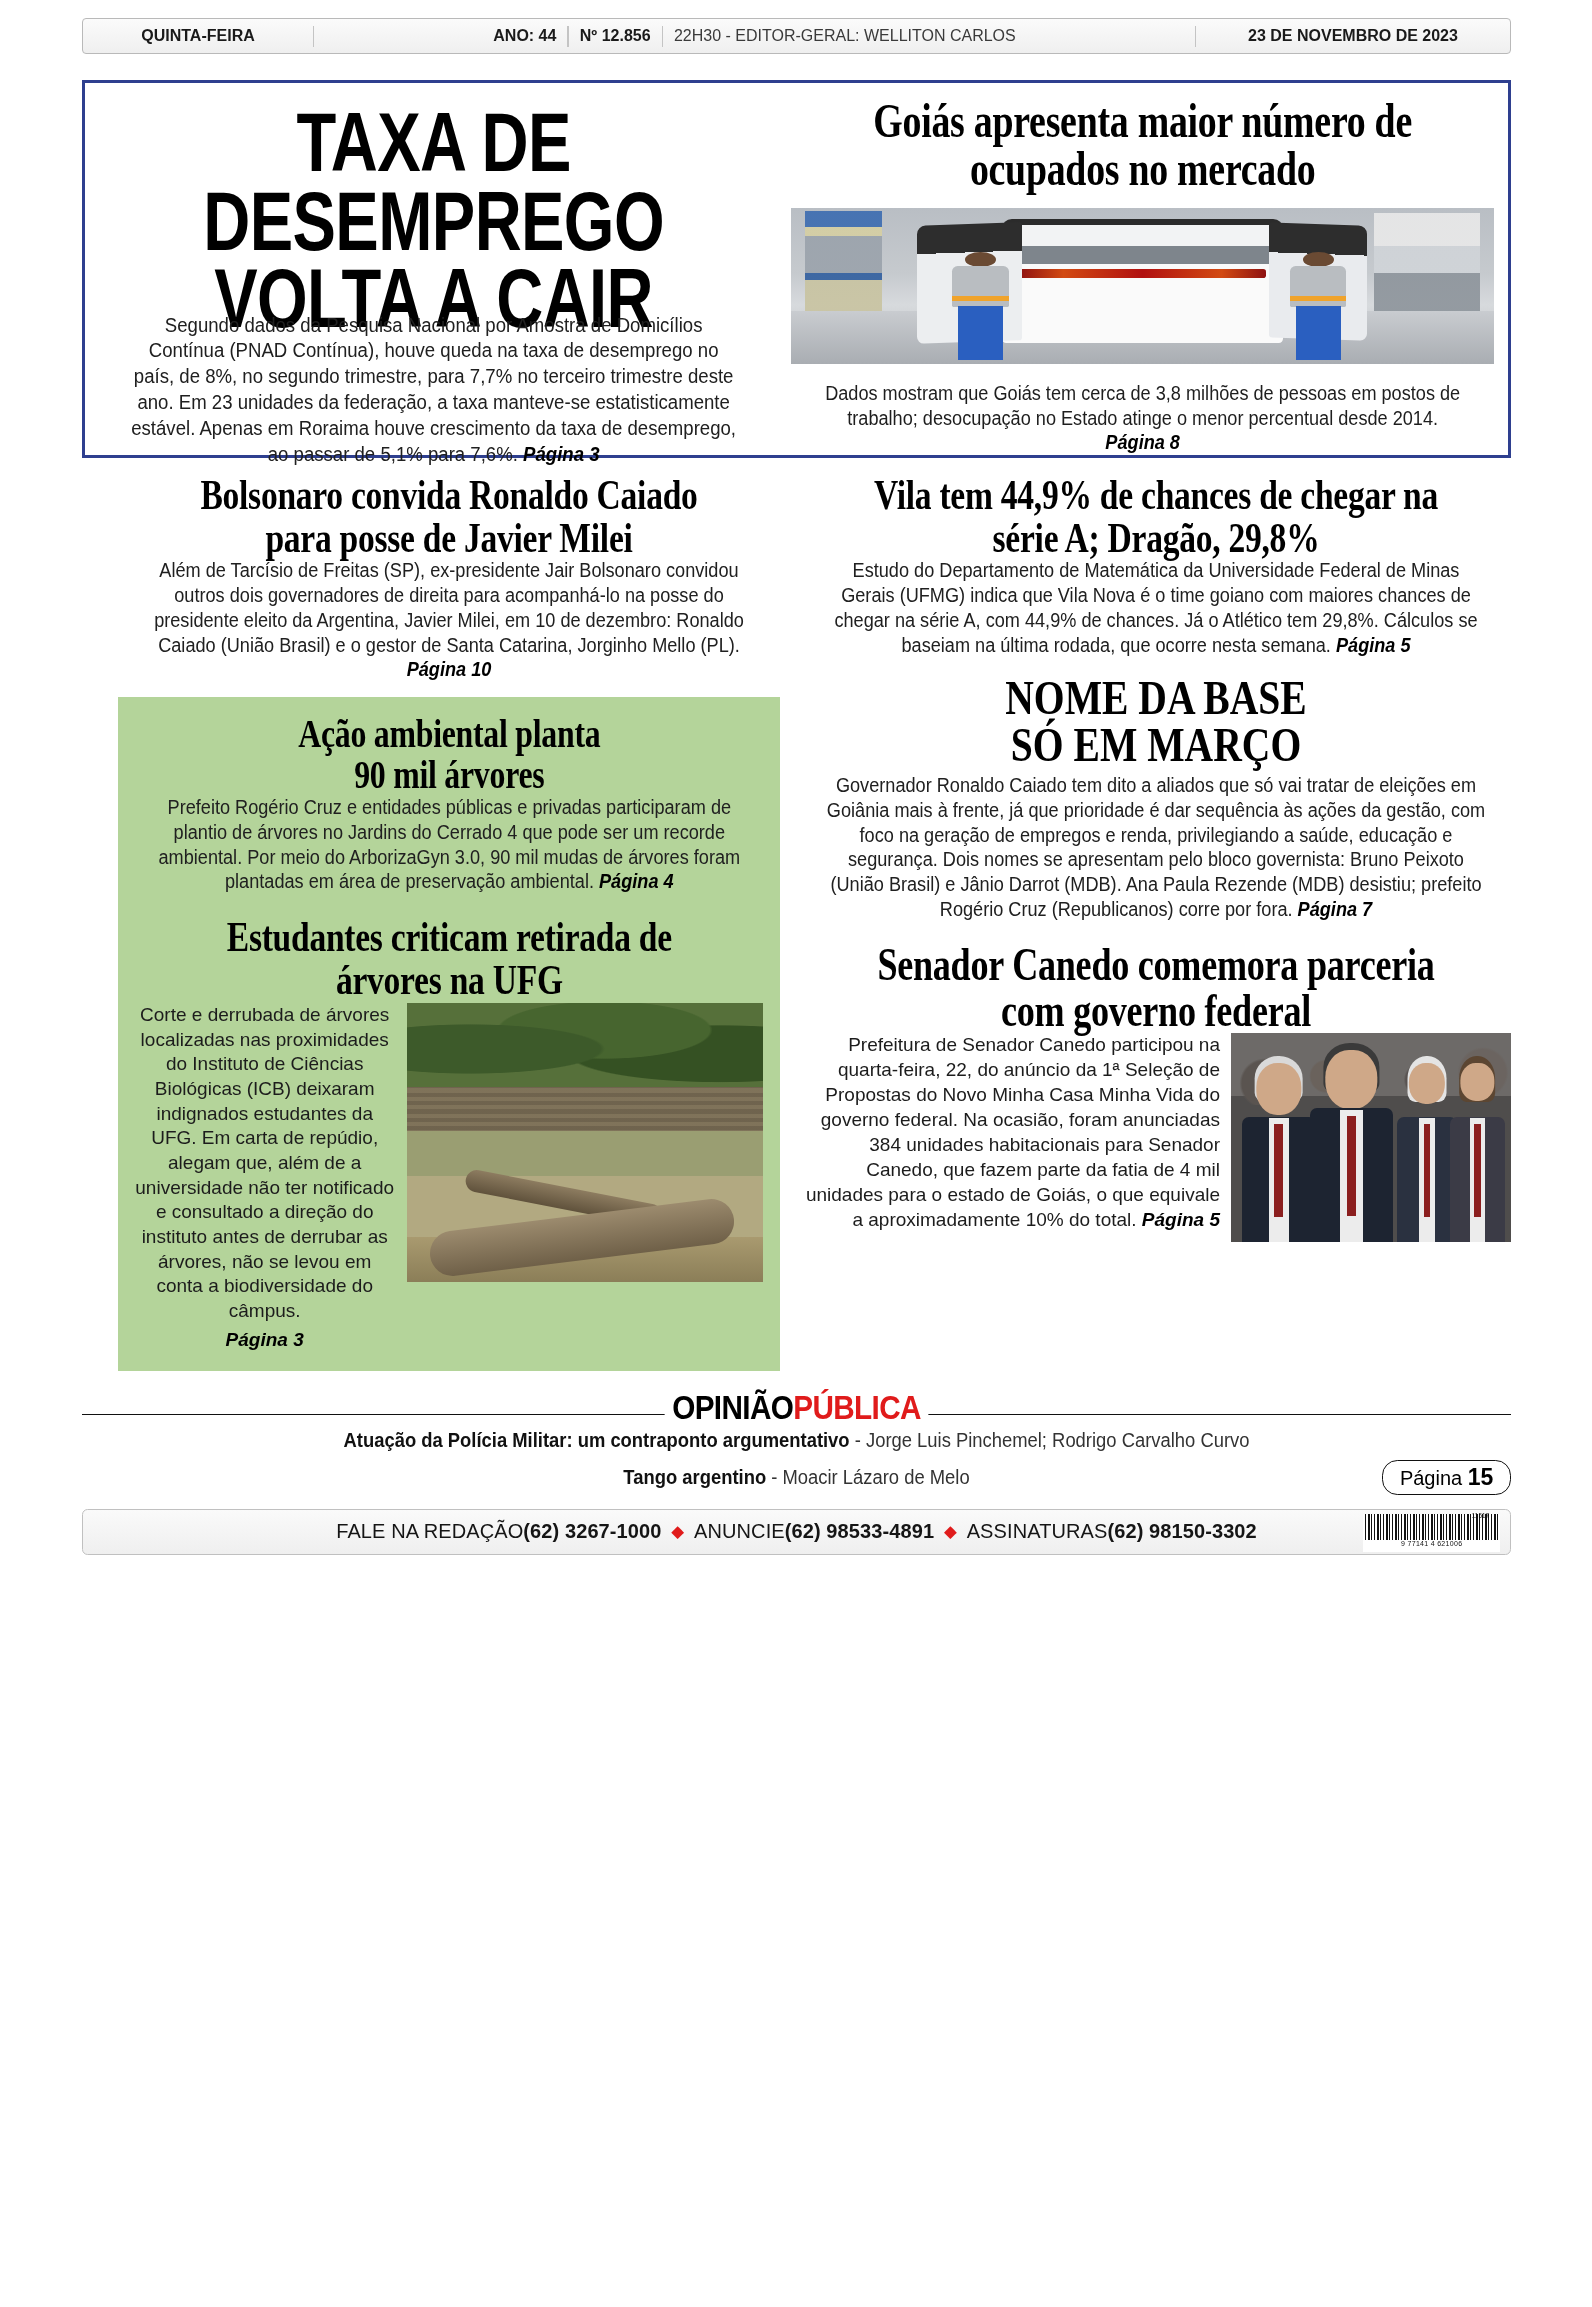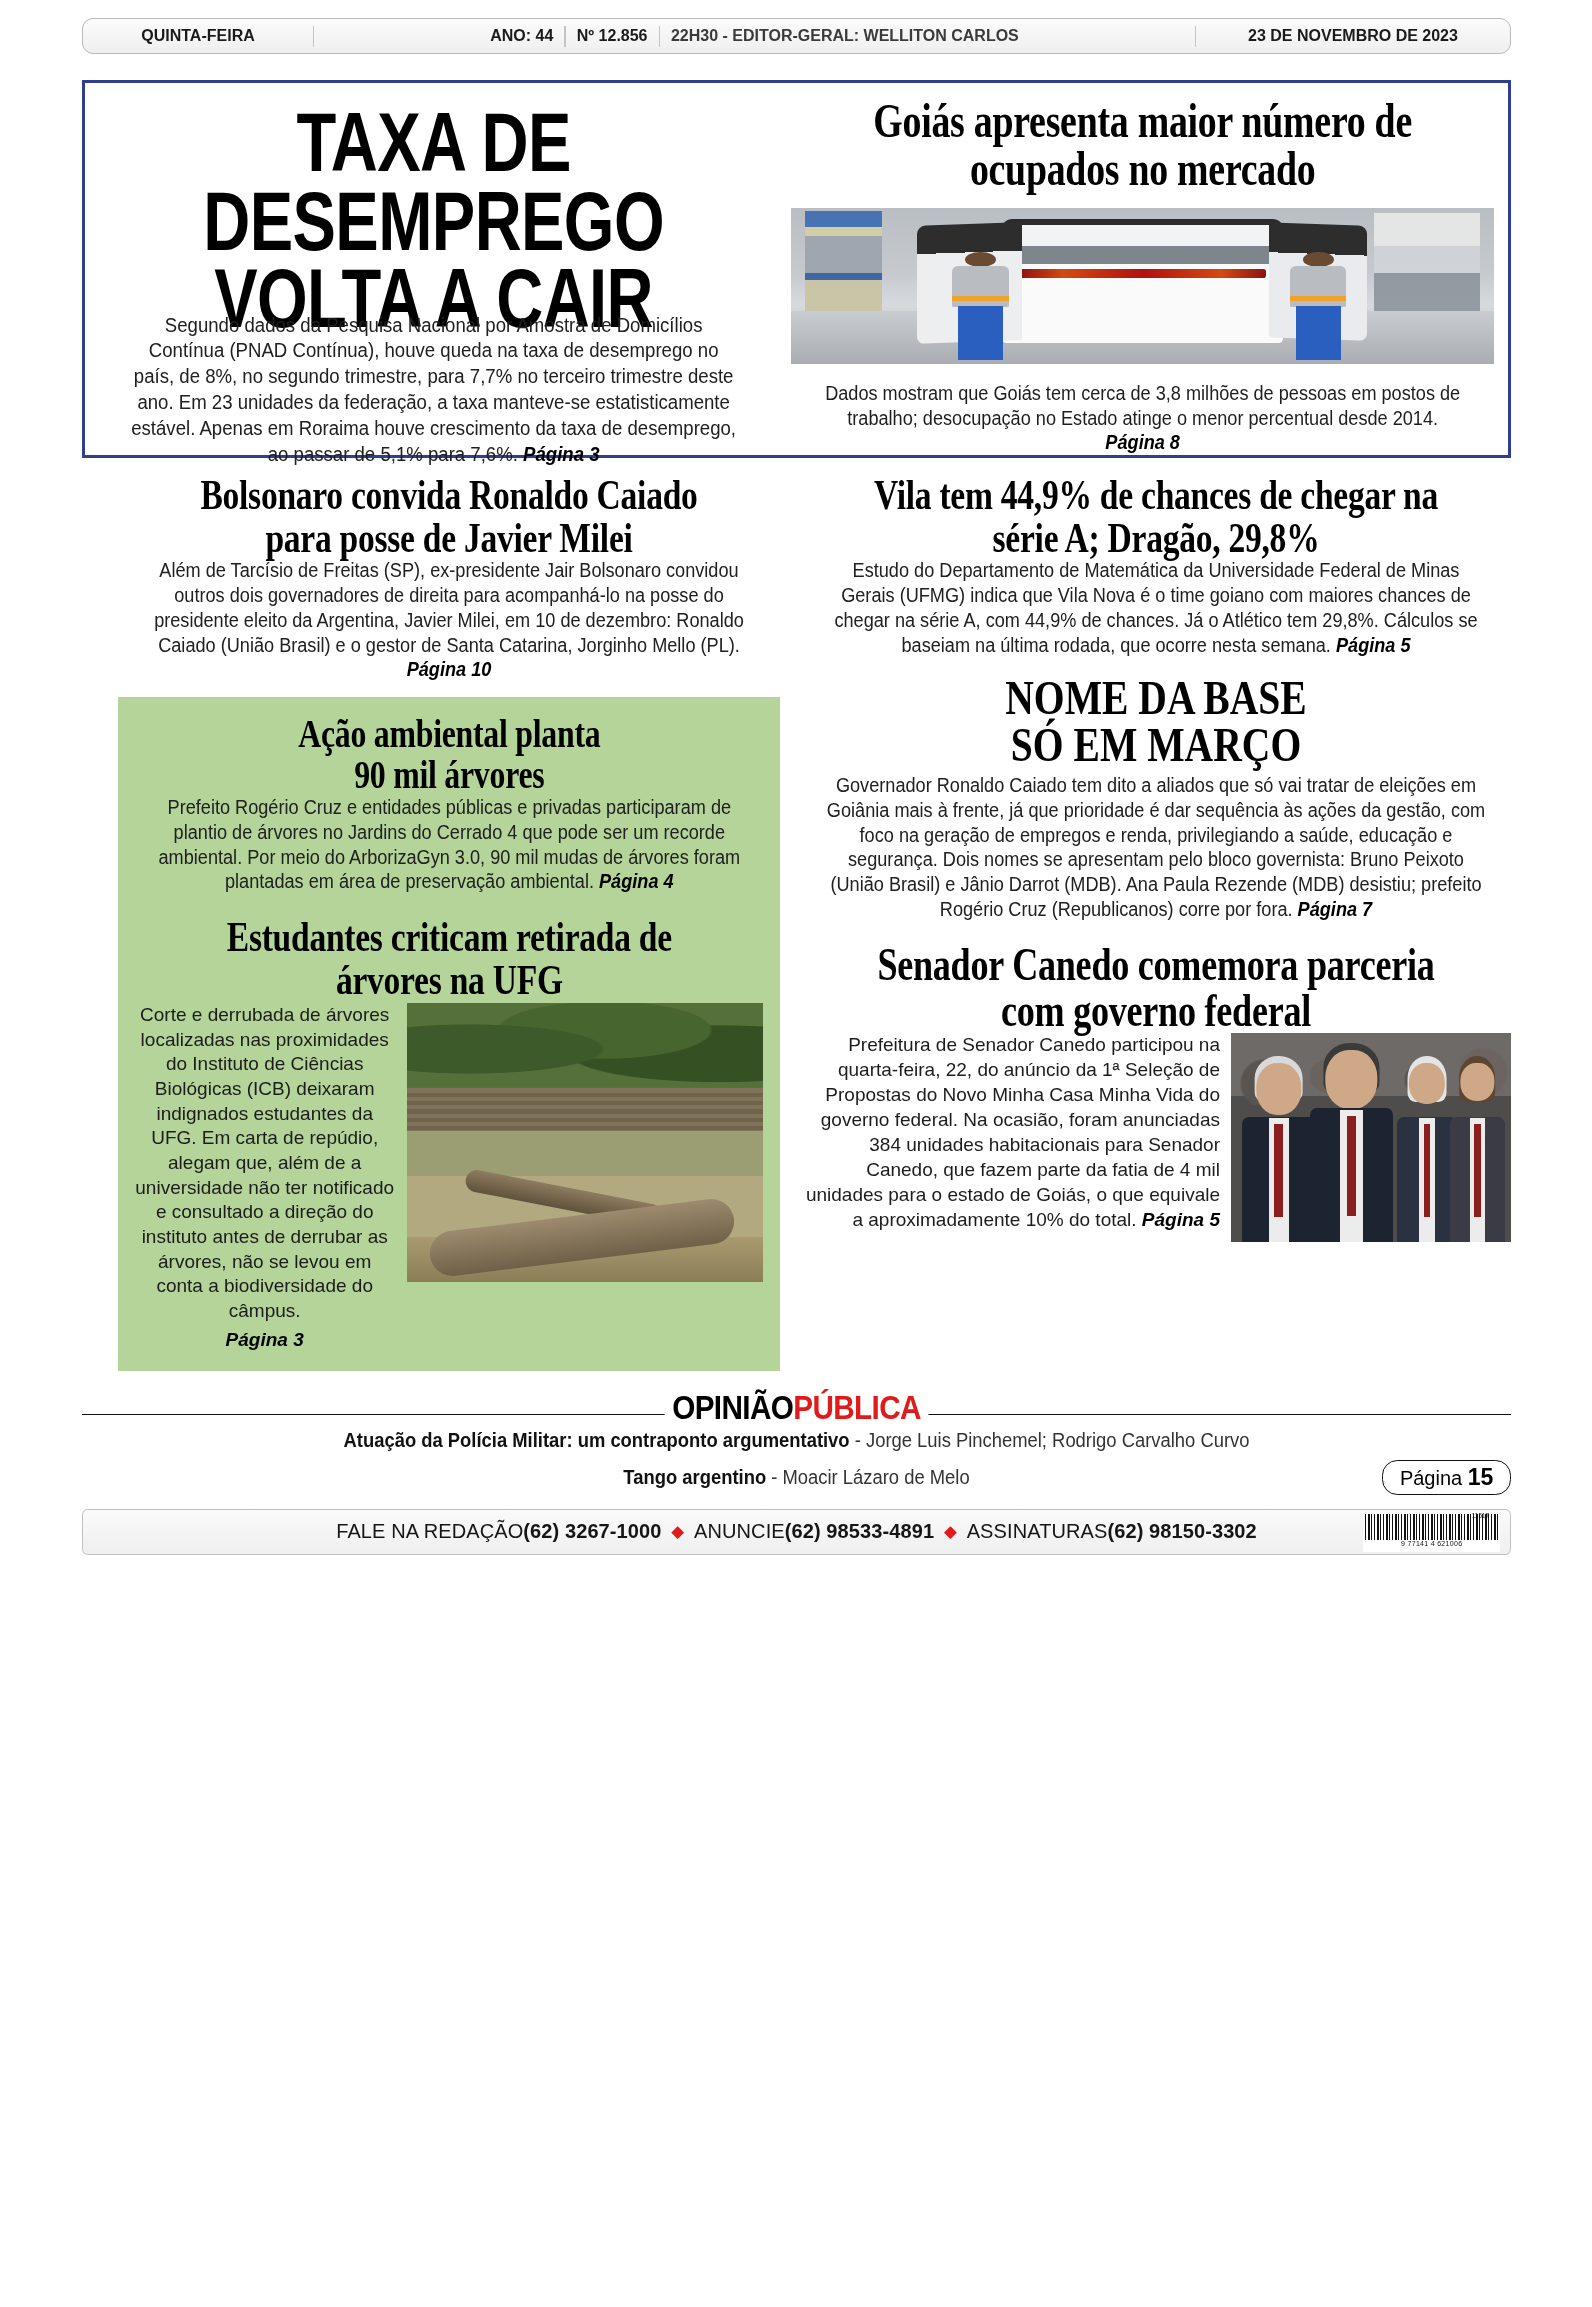--- a/index.html
+++ b/index.html
@@ -42,38 +42,38 @@
     margin-top: 21px;
     white-space: nowrap;
   }
   .tag-red { color: #e01b1b; }
 
   
   .infobar {
     margin-top: 18px;
     height: 36px;
     border: 0.7px solid #b9b9b9;
-    border-radius: 11px;
+    border-radius: 4px;
     background: linear-gradient(#fbfbfb, #efefef);
     display: flex;
     align-items: center;
     font-family: "Liberation Sans Narrow", "Liberation Sans", sans-serif;
     font-size: 16px;
     font-weight: bold;
     color: #1a1a1a;
     position: relative;
   }
   .infobar .seg { display: flex; align-items: center; justify-content: center; }
   .infobar .seg-left  { width: 230px; }
   .infobar .seg-mid   { flex: 1; }
   .infobar .seg-right { width: 314px; }
   .infobar .divider {
     width: 1.4px; height: 21px; background: #c4c4c4;
   }
-  .lighter { font-weight: bold; color: #3a3a3a; text-align: center; }
+  .lighter { font-weight: normal; color: #3a3a3a; text-align: center; }
 
   
   .topbox {
     margin-top: 26px;
     border: 3.5px solid #2e3f8f;
     display: flex;
     height: 378px;
   }
   .topbox-left {
     width: 49%;

